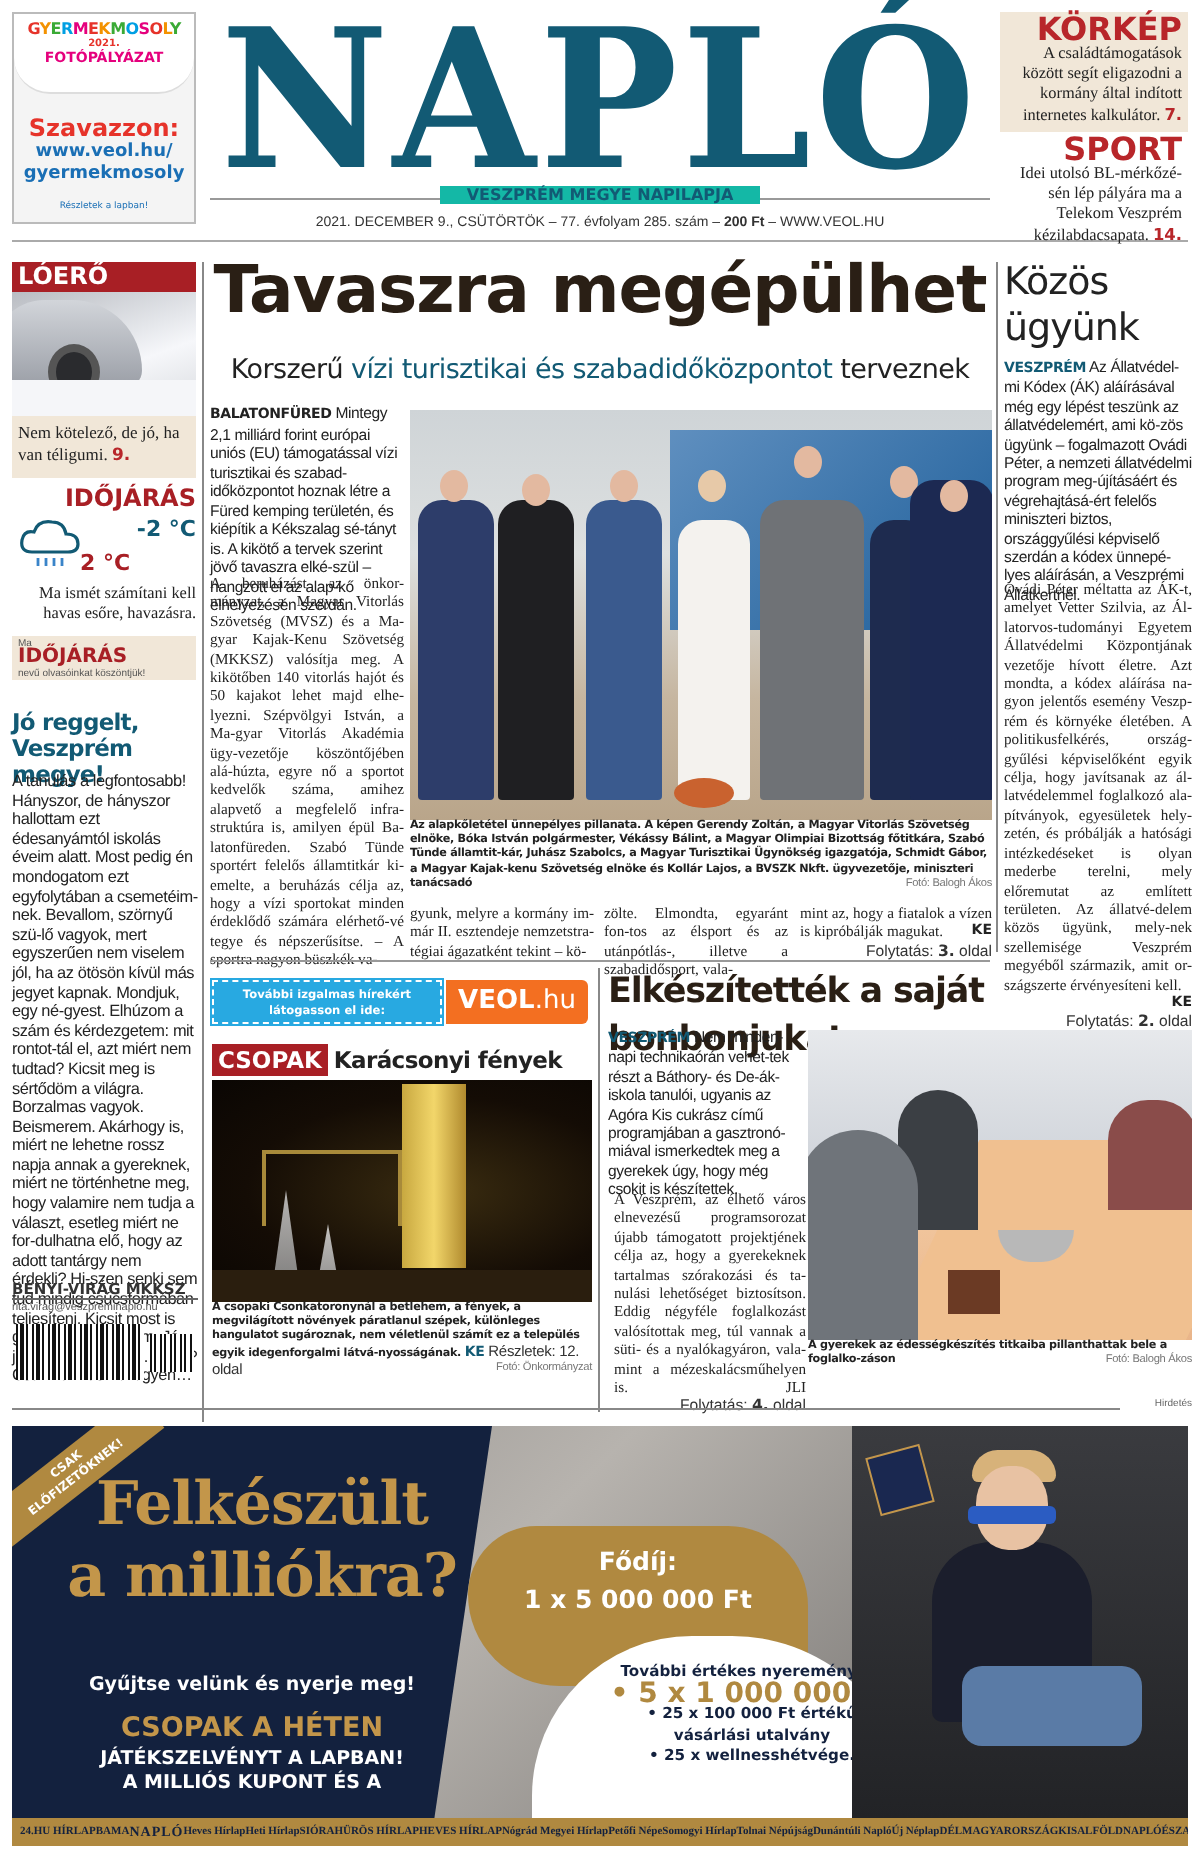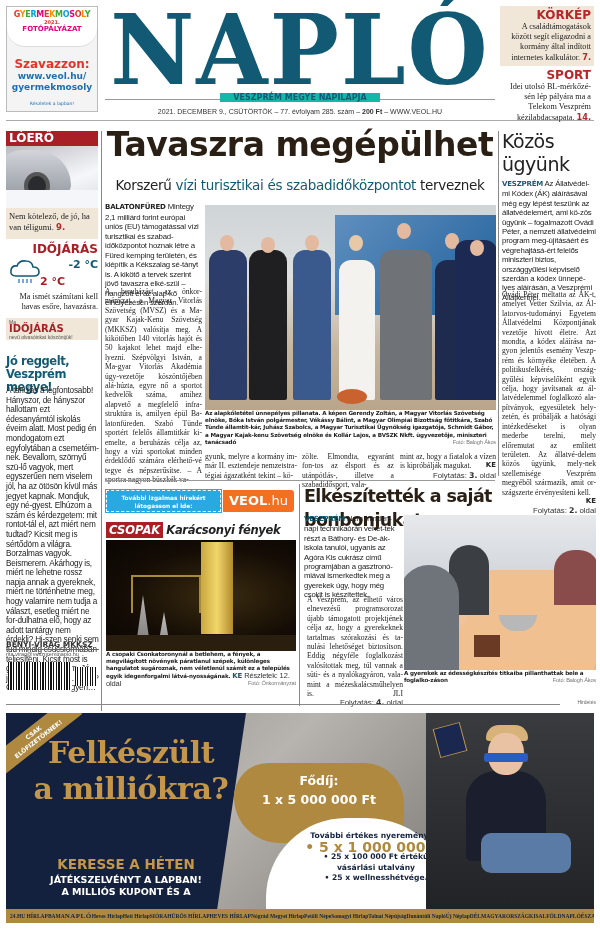--- a/index.html
+++ b/index.html
@@ -22,21 +22,21 @@
   
   #logo { left: 105px; top: 0px; width: 390px; height: 100px; text-align: center; font-family: "DejaVu Serif", serif; font-weight: bold; font-size: 92px; color: #125a74; letter-spacing: 2px; line-height: 100px; transform: scaleY(1.05); }
   #tagline-rule { left: 105px; top: 99px; width: 390px; height: 1px; background: #999; }
   #tagline { left: 220px; top: 93px; width: 160px; background: #14b8a6; text-align: center; font-family: "DejaVu Sans", sans-serif; font-weight: bold; font-size: 8px; color: #125a74; }
   #dateline { left: 105px; top: 108px; width: 390px; text-align: center; font-family: "Liberation Sans", sans-serif; font-size: 7px; color: #333; }
   #dateline b { font-weight: bold; }
   #top-rule { left: 6px; top: 120px; width: 588px; height: 1px; background: #aaa; }
 
   
   .teaser { left: 500px; width: 94px; font-size: 8.2px; line-height: 10px; text-align: right; color: #222; }
-  .teaser h3 { font-family: "DejaVu Sans", sans-serif; font-weight: bold; font-size: 12px; color: #b8262a; line-height: 14px; }
+  .teaser h3 { font-family: "DejaVu Sans", sans-serif; font-weight: bold; font-size: 16px; color: #b8262a; line-height: 14px; }
   .teaser .pg { color: #b8262a; font-weight: bold; font-family: "DejaVu Sans", sans-serif; }
   #t-korkep { top: 6px; background: #f1e7d8; padding: 2px 3px 3px 3px; }
   #t-sport { top: 68px; padding: 0 3px; }
 
   
   #loero-head { left: 6px; top: 131px; width: 92px; height: 15px; background: #a81f25; color: #fff; font-family: "DejaVu Sans", sans-serif; font-weight: bold; font-size: 12px; padding-left: 3px; line-height: 15px; }
   #loero-img { left: 6px; top: 146px; width: 92px; height: 62px; background: linear-gradient(160deg,#b9bcc2 0%,#e6e8ec 45%,#f6f7fa 60%,#d7dade 100%); overflow: hidden; }
   #loero-img .car { position:absolute; left:-10px; top:4px; width:75px; height:44px; background: linear-gradient(180deg,#d2d5da,#9a9ea6); border-radius: 30px 40px 10px 10px; }
   #loero-img .wheel { position:absolute; left:18px; top:26px; width:26px; height:28px; background:#2a2b2e; border-radius:50%; border:4px solid #555; }
   #loero-img .snow { position:absolute; left:0; top:44px; width:92px; height:20px; background:#f5f6f9; }
@@ -90,21 +90,21 @@
   #kozos-intro b { color: #125a74; font-family: "DejaVu Sans", sans-serif; font-size: 7px; }
   #kozos-body { left: 502px; top: 290px; width: 94px; font-size: 7.6px; line-height: 9.4px; text-align: justify; }
 
   
   #veol-banner { left: 106px; top: 490px; width: 188px; height: 22px; }
   #veol-left { position:absolute; left:0; top:0; width:115px; height:22px; background:#28a9e1; border:1px dashed #fff; outline:1px solid #28a9e1; color:#fff; text-align:center; font-family:"DejaVu Sans",sans-serif; font-weight:bold; font-size:5.8px; line-height:8px; padding-top:3px; }
   #veol-right { position:absolute; left:117px; top:0; width:71px; height:22px; background:#f36f21; color:#fff; text-align:center; font-family:"DejaVu Sans",sans-serif; font-size:13px; line-height:22px; border-radius: 0 3px 3px 0; }
   #veol-right b { font-weight: bold; }
 
   
-  #csopak-head { left: 106px; top: 521px; width: 190px; height: 18px; font-family: "DejaVu Sans", sans-serif; font-size: 11.5px; line-height: 18px; font-style: italic; }
+  #csopak-head { left: 106px; top: 521px; width: 190px; height: 18px; font-family: "DejaVu Sans", sans-serif; font-size: 11.5px; line-height: 18px; }
   #csopak-head .tag { background:#a81f25; color:#fff; font-weight:bold; padding: 1px 3px; }
   #csopak-head .title { color:#222; font-weight: bold; margin-left: 3px; letter-spacing: -0.3px; }
   #csopak-photo { left: 106px; top: 540px; width: 190px; height: 111px; background: radial-gradient(ellipse at 60% 50%, #3a2c10 0%, #140c05 60%, #0a0603 100%); overflow: hidden; }
   #csopak-photo .tower { position:absolute; left:95px; top:2px; width:32px; height:92px; background: linear-gradient(90deg,#c8a840,#f2d66a,#b08a2e); }
   #csopak-photo .frame { position:absolute; left:25px; top:35px; width:70px; height:38px; border:2px solid #a88a3a; border-bottom:none; }
   #csopak-photo .tree1 { position:absolute; left:30px; top:55px; width:14px; height:50px; background: linear-gradient(180deg,#ddd,#999); clip-path: polygon(50% 0, 100% 100%, 0 100%); opacity:0.8; }
   #csopak-photo .tree2 { position:absolute; left:52px; top:72px; width:12px; height:34px; background: linear-gradient(180deg,#eee,#aaa); clip-path: polygon(50% 0, 100% 100%, 0 100%); opacity:0.8; }
   #csopak-photo .ground { position:absolute; left:0; top:95px; width:190px; height:16px; background:#2a1e0e; }
   #csopak-cap { left: 106px; top: 651px; width: 190px; font-family: "DejaVu Sans", sans-serif; font-weight: bold; font-size: 5.6px; line-height: 7.1px; letter-spacing: -0.15px; }
   #csopak-cap .ke { color:#125a74; font-size:7px; }
@@ -302,21 +302,22 @@
 <div id="ad" class="abs">
   <div id="ad-navy"></div>
   <div id="ad-ribbon">
       <div>CSAK</div>
       <div>ELŐFIZETŐKNEK!</div>
     </div>
   <div id="ad-headline">
       <div>Felkészült</div>
       <div>a milliókra?</div>
     </div>
-  <div id="ad-search">KERESSE A HÉTEN</div>
+  <div id="ad-collect">Gyűjtse velünk és nyerje meg!</div>
+  <div id="ad-search">CSOPAK A HÉTEN</div>
   <div id="ad-coupon">
       <div>JÁTÉKSZELVÉNYT A LAPBAN!</div>
       <div>A MILLIÓS KUPONT ÉS A</div>
     </div>
   <div id="ad-gold"></div>
   <div id="ad-prize1">
       <div>Fődíj:</div>
       <div>1 x 5 000 000 Ft</div>
     </div>
   <div id="ad-white"></div>

